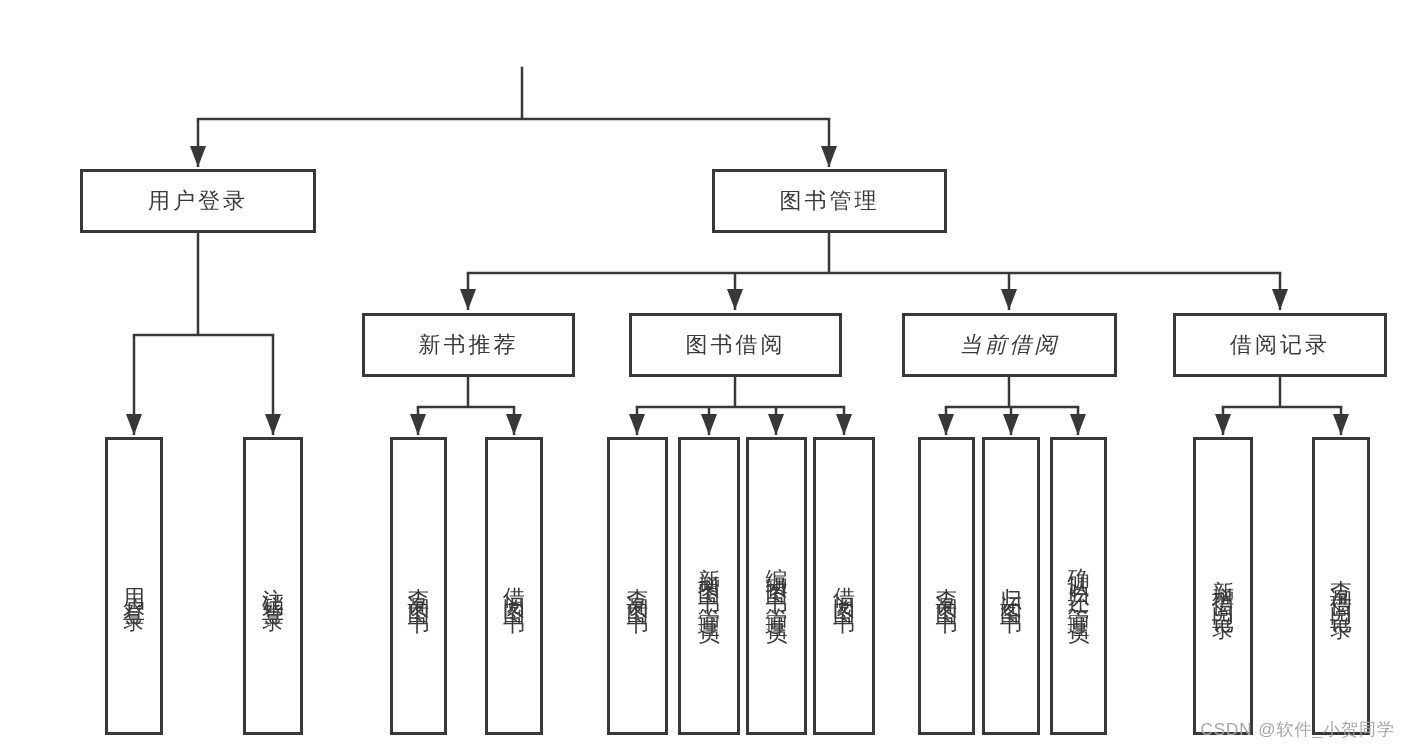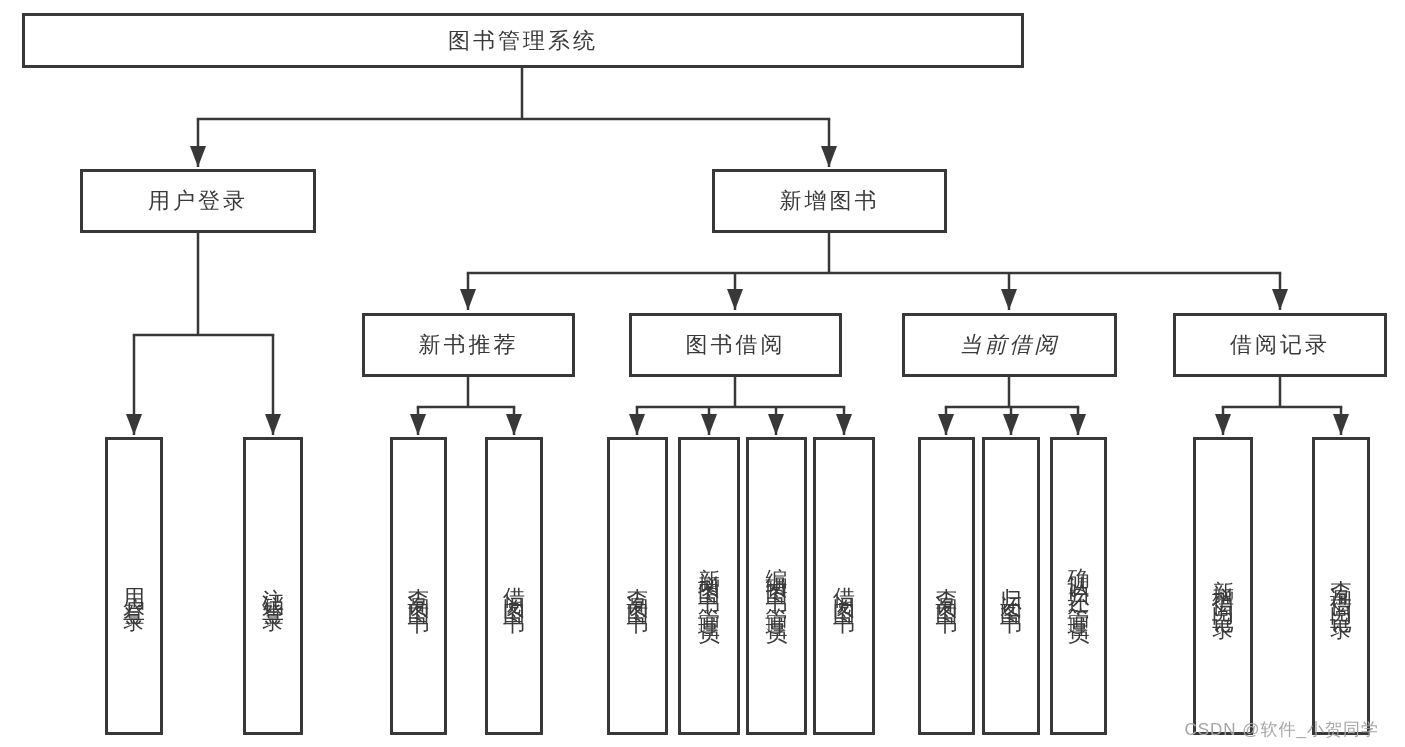--- a/index.html
+++ b/index.html
@@ -40,21 +40,21 @@
     writing-mode: vertical-rl;
     text-orientation: mixed;
     font-size: 22px;
     letter-spacing: 8px;
     line-height: 1;
     color: #3a3a3a;
     white-space: nowrap;
   }
   .watermark {
     position: absolute;
-    right: 26px;
+    right: 10px;
     bottom: 6px;
     font-size: 17px;
     letter-spacing: 1px;
     color: #a6a6a6;
     margin-top: 36px;
   }
 </style>
 </head>
 <body>
 
@@ -94,29 +94,26 @@
     <path d="M1009 377 V407 M946 407 H1078" fill="none" stroke="#383838" stroke-width="2.5" stroke-linecap="square"></path>
     <line x1="946" y1="407" x2="946" y2="435" stroke="#383838" stroke-width="2.5" marker-end="url(#arrow)"></line>
     <line x1="1011" y1="407" x2="1011" y2="435" stroke="#383838" stroke-width="2.5" marker-end="url(#arrow)"></line>
     <line x1="1078" y1="407" x2="1078" y2="435" stroke="#383838" stroke-width="2.5" marker-end="url(#arrow)"></line>
 
     <path d="M1280 377 V407 M1223 407 H1341" fill="none" stroke="#383838" stroke-width="2.5" stroke-linecap="square"></path>
     <line x1="1223" y1="407" x2="1223" y2="435" stroke="#383838" stroke-width="2.5" marker-end="url(#arrow)"></line>
     <line x1="1341" y1="407" x2="1341" y2="435" stroke="#383838" stroke-width="2.5" marker-end="url(#arrow)"></line>
   </svg>
 
-  <div class="hbox" style="left:22px; top:13px; width:1002px; height:55px;">
-    <span>图书管理系统</span>
-  </div>
 
   <div class="hbox" style="left:80px; top:169px; width:236px; height:64px;">
     <span>用户登录</span>
   </div>
   <div class="hbox" style="left:712px; top:169px; width:235px; height:64px;">
-    <span>新增图书</span>
+    <span>图书管理</span>
   </div>
 
   <div class="hbox" style="left:362px; top:313px; width:213px; height:64px;">
     <span>新书推荐</span>
   </div>
   <div class="hbox" style="left:629px; top:313px; width:213px; height:64px;">
     <span>图书借阅</span>
   </div>
   <div class="hbox" style="left:902px; top:313px; width:215px; height:64px;font-style:italic;">
     <span>当前借阅</span>

